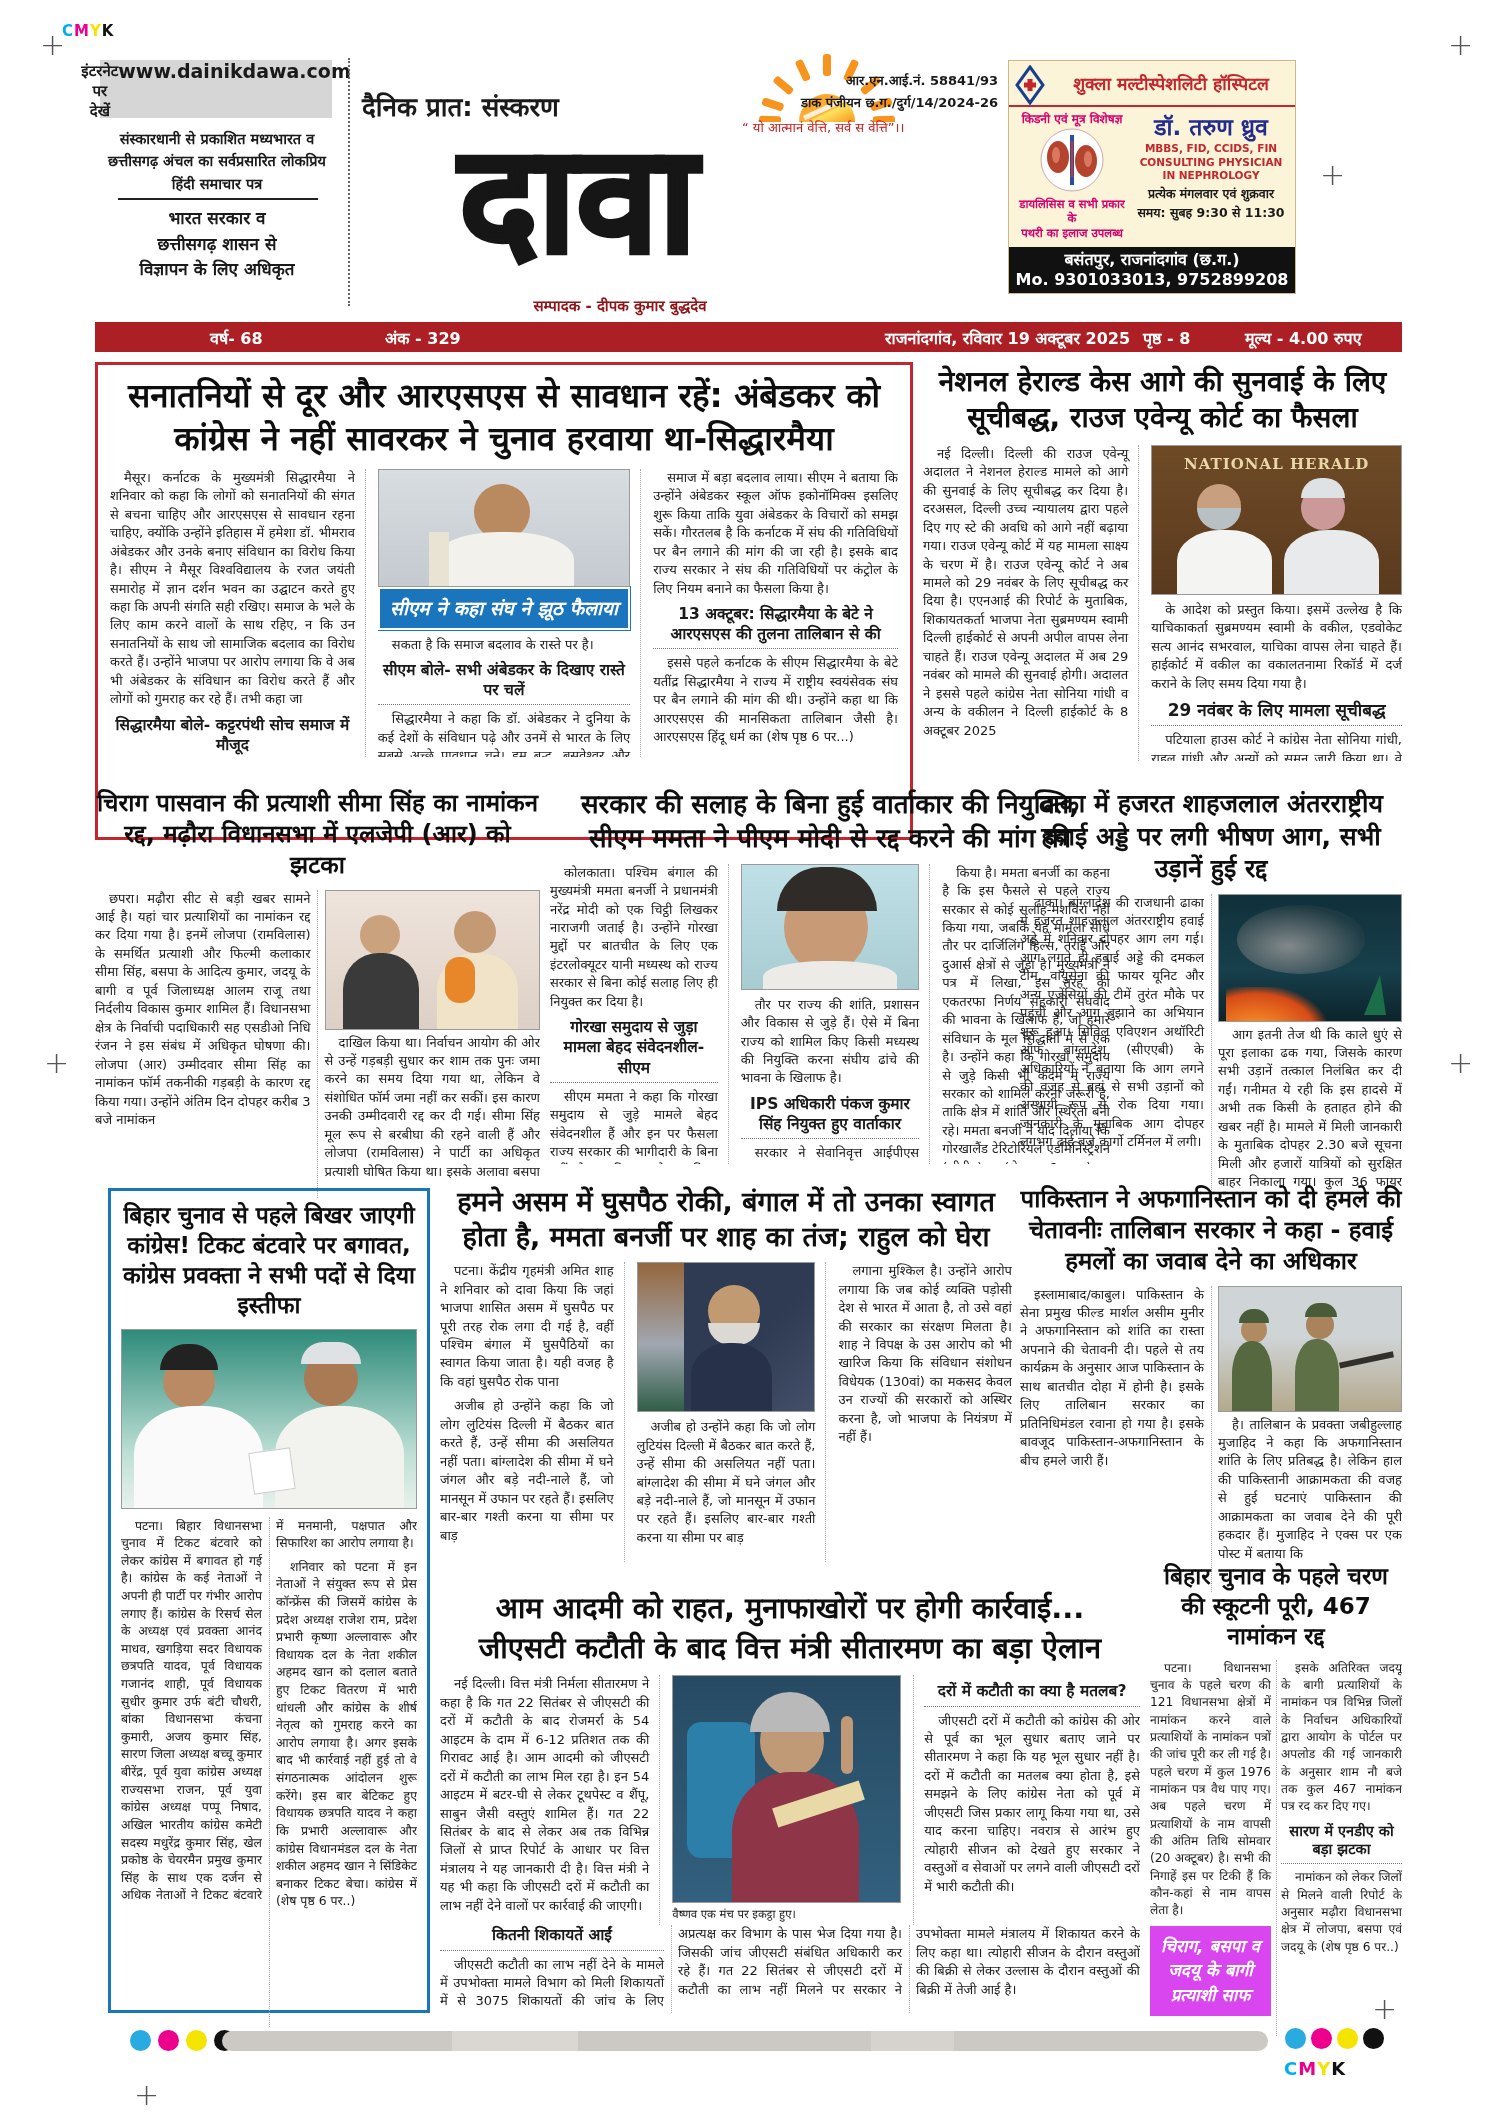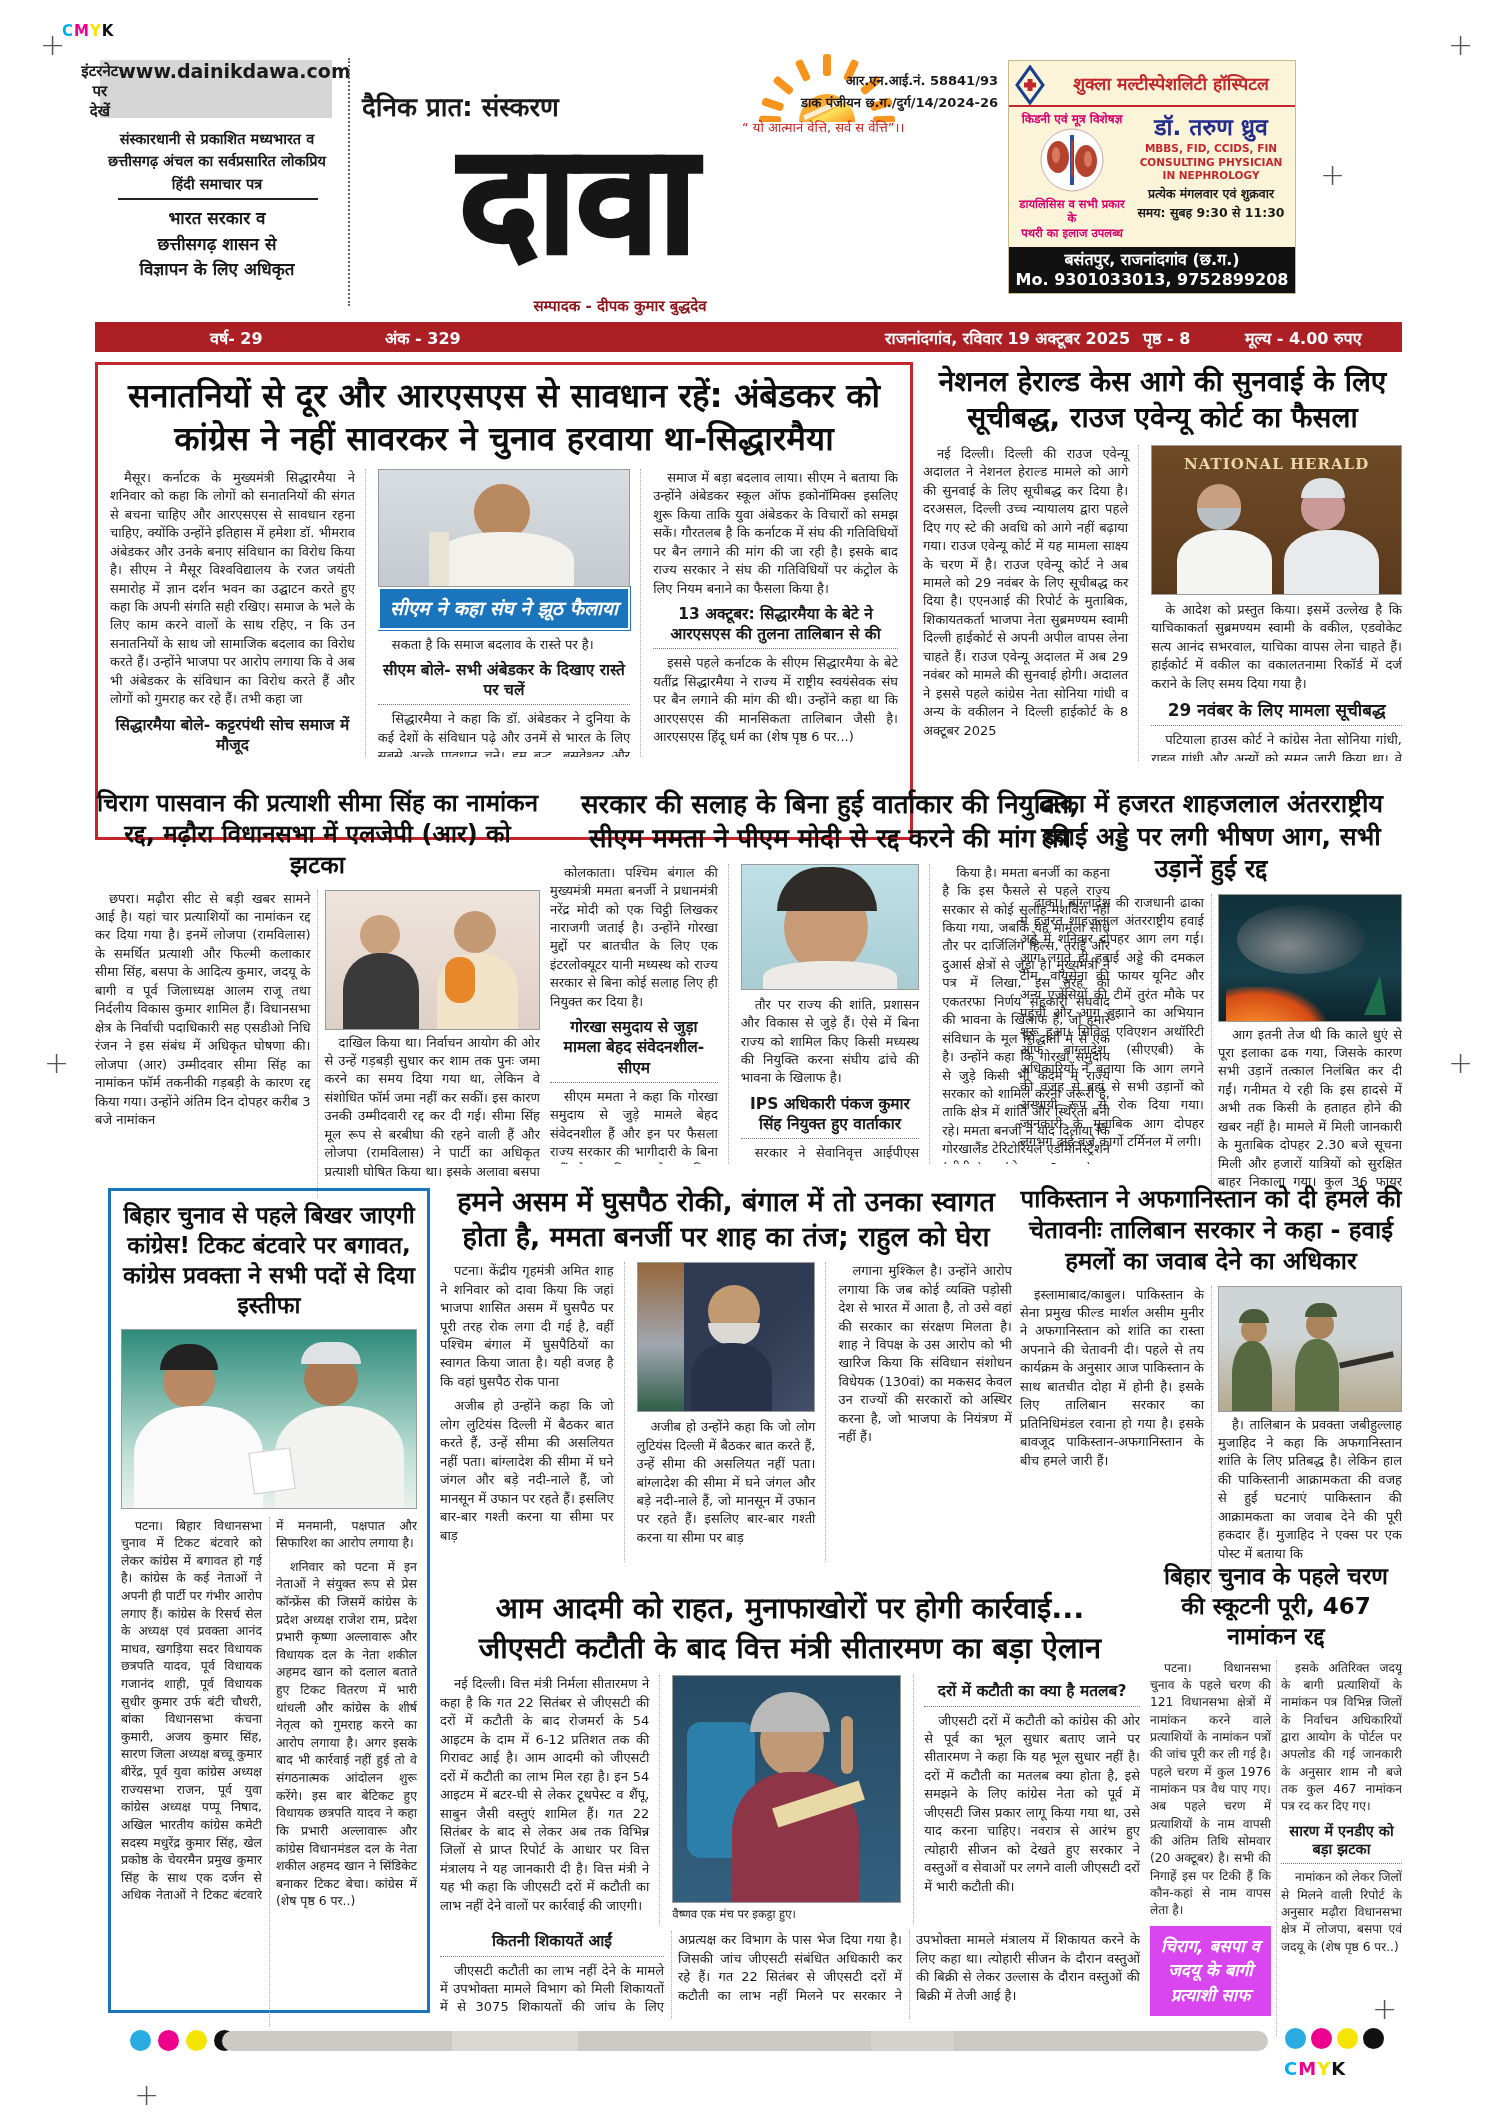--- a/index.html
+++ b/index.html
@@ -174,21 +174,21 @@
         <div class="ad-days">समय: सुबह 9:30 से 11:30</div>
       </div>
     </div>
     <div class="ad-band">
       <div>बसंतपुर, राजनांदगांव (छ.ग.)</div>
       <div>Mo. 9301033013, 9752899208</div>
     </div>
   </div>
 
   <div class="abs datebar">
-    <span style="left:115px;">वर्ष- 29</span>
+    <span style="left:115px;">वर्ष- 68</span>
     <span style="left:290px;">अंक - 329</span>
     <span style="left:790px;">राजनांदगांव, रविवार 19 अक्टूबर 2025</span>
     <span style="left:1048px;">पृष्ठ - 8</span>
     <span style="left:1150px;">मूल्य - 4.00 रुपए</span>
   </div>
 
   <div class="abs content">
 
     <section class="article redbox" style="left:0;top:0;width:818px;height:478px;padding:8px 12px;">
       <h1 class="hl" style="font-size:33px;margin:2px 0 8px;">सनातनियों से दूर और आरएसएस से सावधान रहें: अंबेडकर को कांग्रेस ने नहीं सावरकर ने चुनाव हरवाया था-सिद्धारमैया</h1>
@@ -365,21 +365,21 @@
             <div class="abs" style="left:74%;top:40px;width:12px;height:58px;background:#c09977;border-radius:6px;"></div>
             <div class="abs" style="left:44%;top:118px;width:40%;height:20px;background:#e8d9a6;transform:rotate(-18deg);"></div>
           </div>
           <div style="font-size:11.5px;margin-top:3px;">वैष्णव एक मंच पर इकट्ठा हुए।</div>
         </div>
         <div class="clip" style="width:33%;border-left:1px dotted #aaa;padding-left:10px;">
           <div class="kick">दरों में कटौती का क्या है मतलब?</div>
           <p>जीएसटी दरों में कटौती को कांग्रेस की ओर से पूर्व का भूल सुधार बताए जाने पर सीतारमण ने कहा कि यह भूल सुधार नहीं है। दरों में कटौती का मतलब क्या होता है, इसे समझने के लिए कांग्रेस नेता को पूर्व में जीएसटी जिस प्रकार लागू किया गया था, उसे याद करना चाहिए। नवरात्र से आरंभ हुए त्योहारी सीजन को देखते हुए सरकार ने वस्तुओं व सेवाओं पर लगने वाली जीएसटी दरों में भारी कटौती की।</p>
         </div>
       </div>
-      <div class="cols3 body clip" style="height:88px;margin-top:6px;">
+      <div class="cols3 body clip" style="height:88px;">
         <div class="kick" style="margin-top:0;">कितनी शिकायतें आईं</div>
         <p>जीएसटी कटौती का लाभ नहीं देने के मामले में उपभोक्ता मामले विभाग को मिली शिकायतों में से 3075 शिकायतों की जांच के लिए अप्रत्यक्ष कर विभाग के पास भेज दिया गया है। जिसकी जांच जीएसटी संबंधित अधिकारी कर रहे हैं। गत 22 सितंबर से जीएसटी दरों में कटौती का लाभ नहीं मिलने पर सरकार ने उपभोक्ता मामले मंत्रालय में शिकायत करने के लिए कहा था। त्योहारी सीजन के दौरान वस्तुओं की बिक्री से लेकर उल्लास के दौरान वस्तुओं की बिक्री में तेजी आई है।</p>
       </div>
     </section>
 
     <section class="article" style="left:1055px;top:1198px;width:252px;height:456px;">
       <h1 class="hl" style="font-size:23px;margin:2px 0 8px;">बिहार चुनाव के पहले चरण की स्कूटनी पूरी, 467 नामांकन रद्द</h1>
       <div class="cols2 body clip" style="height:376px;font-size:12.2px;column-gap:10px;">
         <p>पटना। विधानसभा चुनाव के पहले चरण की 121 विधानसभा क्षेत्रों में नामांकन करने वाले प्रत्याशियों के नामांकन पत्रों की जांच पूरी कर ली गई है। पहले चरण में कुल 1976 नामांकन पत्र वैध पाए गए। अब पहले चरण में प्रत्याशियों के नाम वापसी की अंतिम तिथि सोमवार (20 अक्टूबर) है। सभी की निगाहें इस पर टिकी हैं कि कौन-कहां से नाम वापस लेता है।</p>
         <div class="hi-blue">चिराग, बसपा व जदयू के बागी प्रत्याशी साफ</div>

